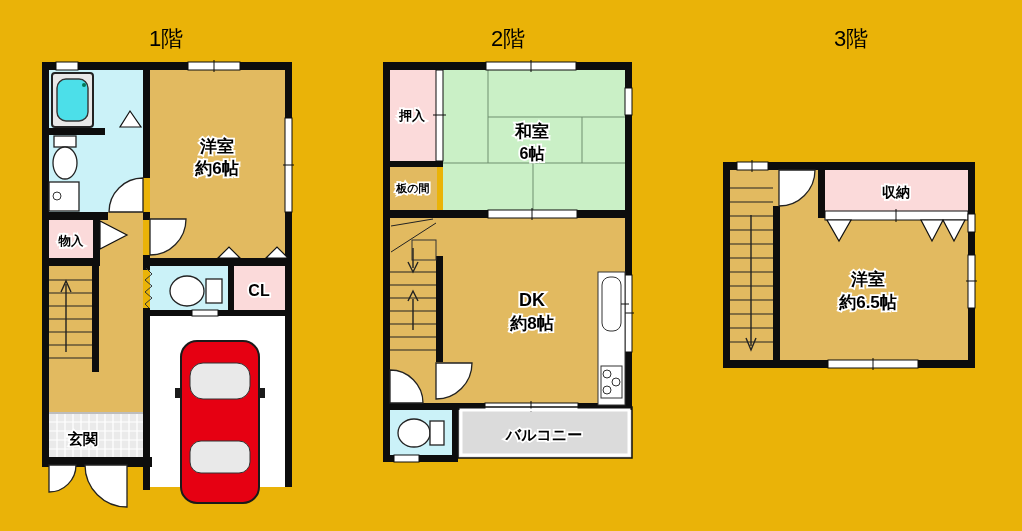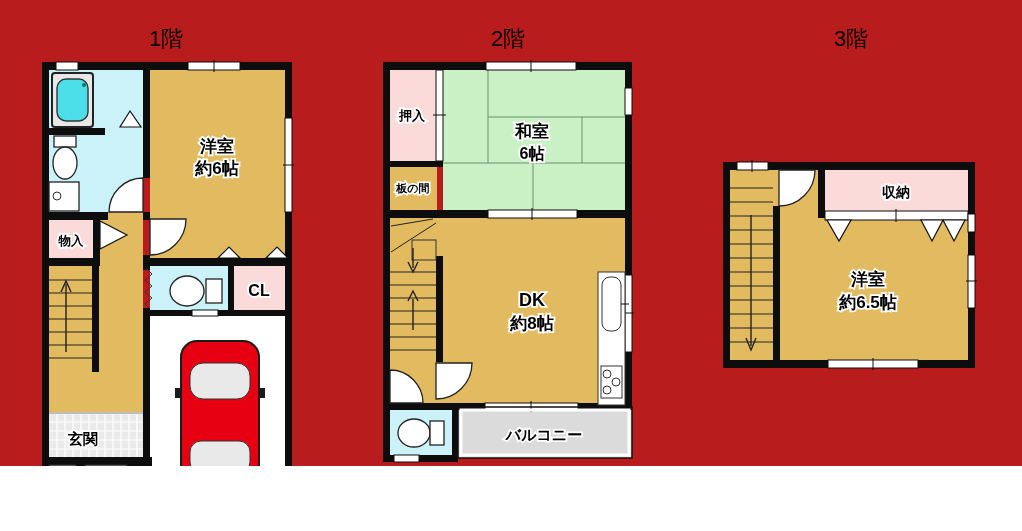--- a/index.html
+++ b/index.html
@@ -1,16 +1,16 @@
 <!DOCTYPE html>
 <html><head>
 <meta charset="utf-8">
 <style>
   html,body{margin:0;padding:0;background:#ffffff;}
-  #page{position:relative;width:1022px;height:466px;background:#b91c1c;overflow:hidden;
+  #page{position:relative;width:1022px;height:531px;background:#eab308;overflow:hidden;
         font-family:"Liberation Sans","DejaVu Sans",sans-serif;}
   svg{position:absolute;left:0;top:0;}
   .wall{fill:#0d0d0d;stroke:none;}
   .win{fill:#ffffff;stroke:#0d0d0d;stroke-width:1;}
   .tick{stroke:#0d0d0d;stroke-width:1;}
   .fixt{fill:#ffffff;stroke:#222;stroke-width:1.3;}
   .thin{stroke:#333;stroke-width:1;fill:none;}
   .tread{stroke:#222;stroke-width:1;}
   .tatami{stroke:#6f8f6f;stroke-width:1;}
   .arrow{stroke:#222;stroke-width:1.4;fill:none;}

